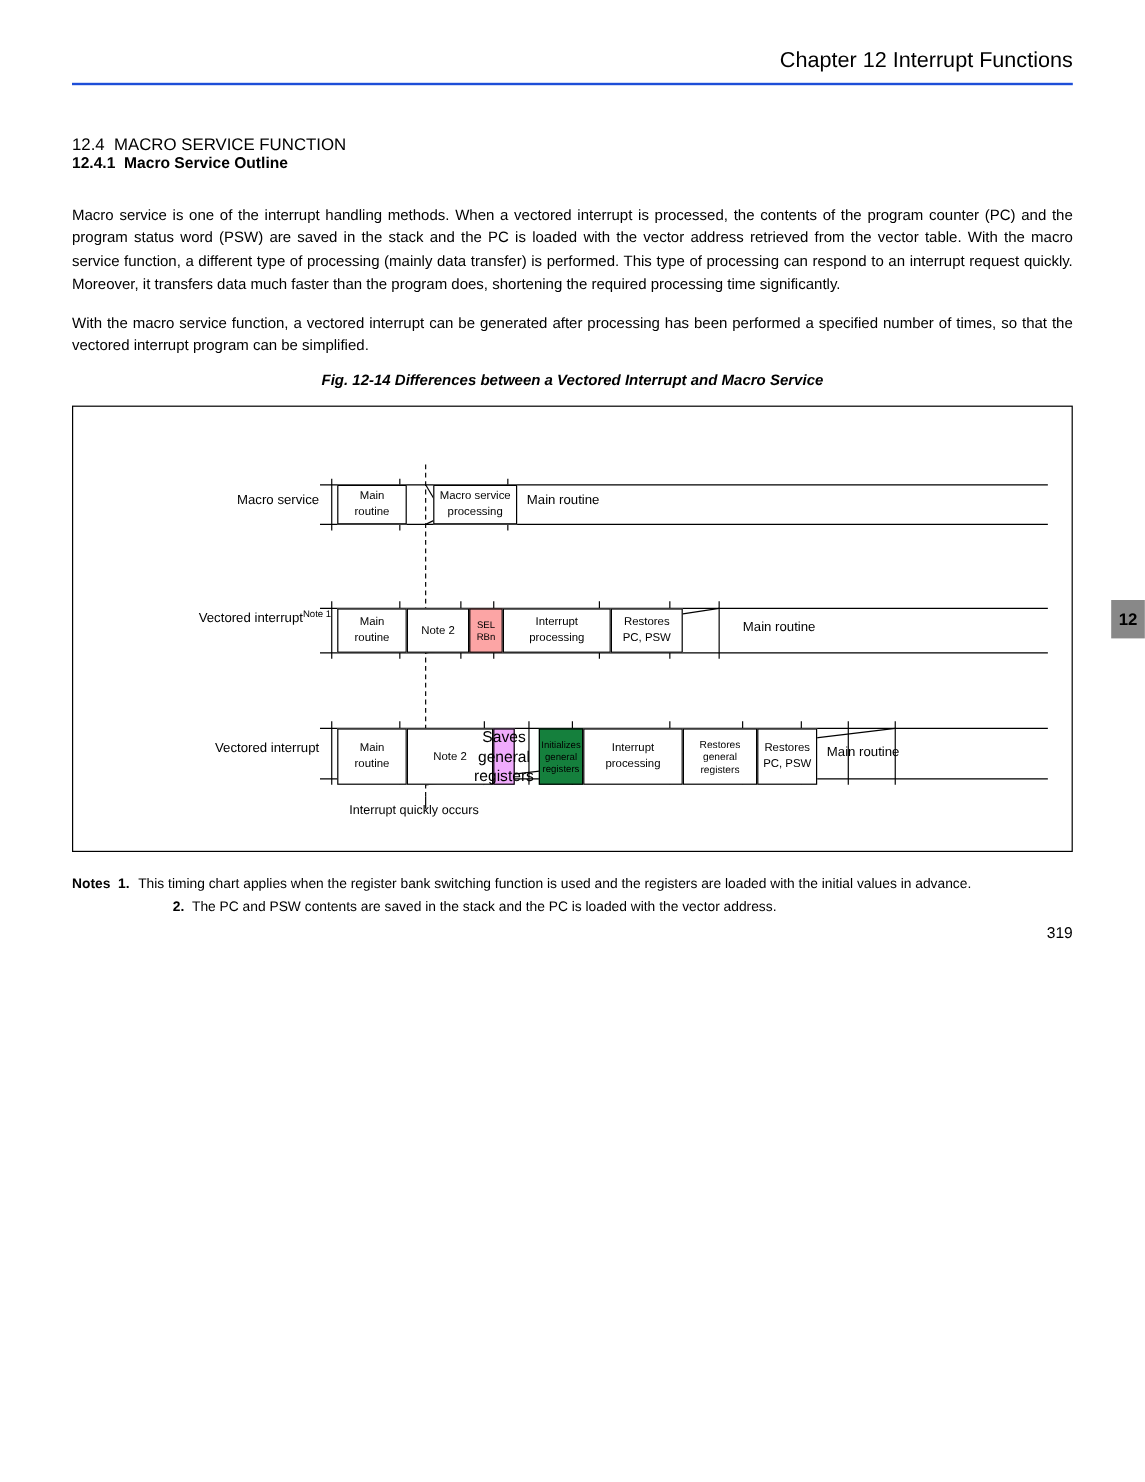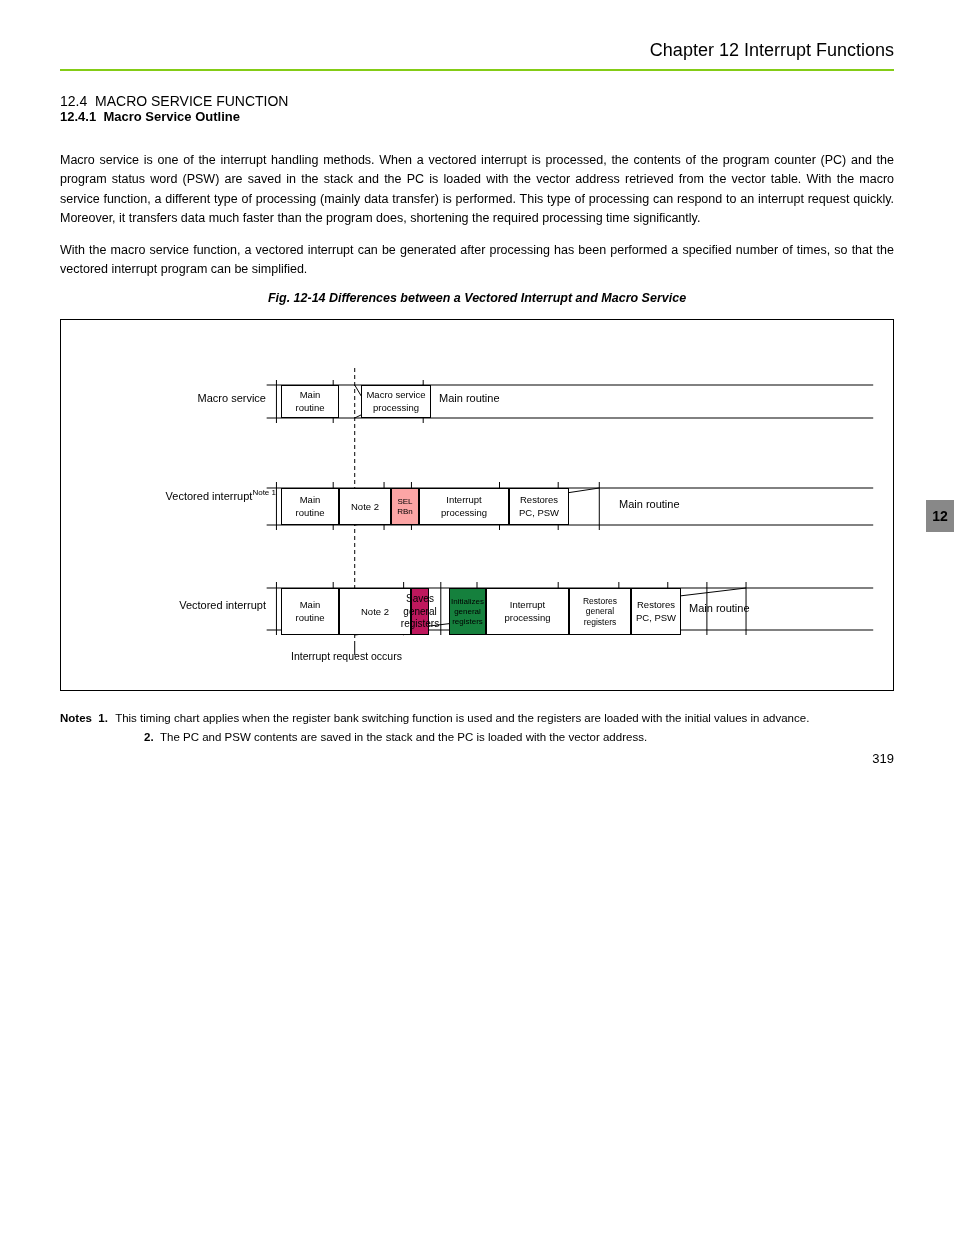--- a/index.html
+++ b/index.html
@@ -16,22 +16,22 @@
     .page-container {
       padding: 40px 60px 40px 60px;
       position: relative;
     }
 
     .header {
       display: flex;
       justify-content: flex-end;
       align-items: flex-start;
       padding-bottom: 8px;
-      border-bottom: 2px solid #84cc16;
-      margin-bottom: 22px;
+      border-bottom: 2px solid #1d4ed8;
+      margin-bottom: 41px;
     }
 
     .header-title {
       font-size: 18px;
       font-weight: normal;
     }
 
     .section-title {
       font-size: 14px;
       font-weight: normal;
@@ -234,33 +234,33 @@
       <div style="position:absolute; top:158px; left:438px; width:60px; height:37px; border:1px solid #000; display:flex; align-items:center; justify-content:center; text-align:center; font-size:9.5px; background:#fff; line-height:1.3;">Restores<br>PC, PSW</div>
 
       <div style="position:absolute; top:168px; left:548px; font-size:11px;">Main routine</div>
 
       <div style="position:absolute; top:268px; left:100px; font-size:11px; text-align:right; width:95px; line-height:1.3;">Vectored interrupt</div>
 
       <div style="position:absolute; top:258px; left:210px; width:58px; height:47px; border:1px solid #000; display:flex; align-items:center; justify-content:center; text-align:center; font-size:9.5px; background:#fff; line-height:1.3;">Main<br>routine</div>
 
       <div style="position:absolute; top:258px; left:268px; width:72px; height:47px; border:1px solid #000; display:flex; align-items:center; justify-content:center; text-align:center; font-size:9.5px; background:#fff; line-height:1.3;">Note 2</div>
 
-      <div style="position:absolute; top:258px; left:340px; width:18px; height:47px; border:1px solid #000; display:flex; align-items:center; justify-content:center; text-align:center; font-size:10px; background:#be185d; line-height:1.25;">Saves<br>general<br>registers</div>
+      <div style="position:absolute; top:258px; left:340px; width:18px; height:47px; border:1px solid #000; display:flex; align-items:center; justify-content:center; text-align:center; font-size:13px; background:#f0abfc; line-height:1.25;">Saves<br>general<br>registers</div>
 
       <div style="position:absolute; top:258px; left:378px; width:37px; height:47px; border:1px solid #000; display:flex; align-items:center; justify-content:center; text-align:center; font-size:8px; background:#15803d; line-height:1.2;">Initializes<br>general<br>registers</div>
 
       <div style="position:absolute; top:258px; left:415px; width:83px; height:47px; border:1px solid #000; display:flex; align-items:center; justify-content:center; text-align:center; font-size:9.5px; background:#fff; line-height:1.3;">Interrupt<br>processing</div>
 
       <div style="position:absolute; top:258px; left:498px; width:62px; height:47px; border:1px solid #000; display:flex; align-items:center; justify-content:center; text-align:center; font-size:8.5px; background:#fff; line-height:1.25;">Restores<br>general<br>registers</div>
 
       <div style="position:absolute; top:258px; left:560px; width:50px; height:47px; border:1px solid #000; display:flex; align-items:center; justify-content:center; text-align:center; font-size:9.5px; background:#fff; line-height:1.3;">Restores<br>PC, PSW</div>
 
       <div style="position:absolute; top:272px; left:618px; font-size:11px;">Main routine</div>
 
-      <div style="position:absolute; top:320px; left:220px; font-size:10.5px;">Interrupt request occurs</div>
+      <div style="position:absolute; top:320px; left:220px; font-size:10.5px;">Interrupt quickly occurs</div>
 
     </div>
   </div>
 
   <div class="notes-section">
     <div class="note-line">
       <span class="note-bold">Notes&nbsp;&nbsp;1.&nbsp;</span>
       <span>This timing chart applies when the register bank switching function is used and the registers are loaded with the initial values in advance.</span>
     </div>
     <div class="note-indent">

